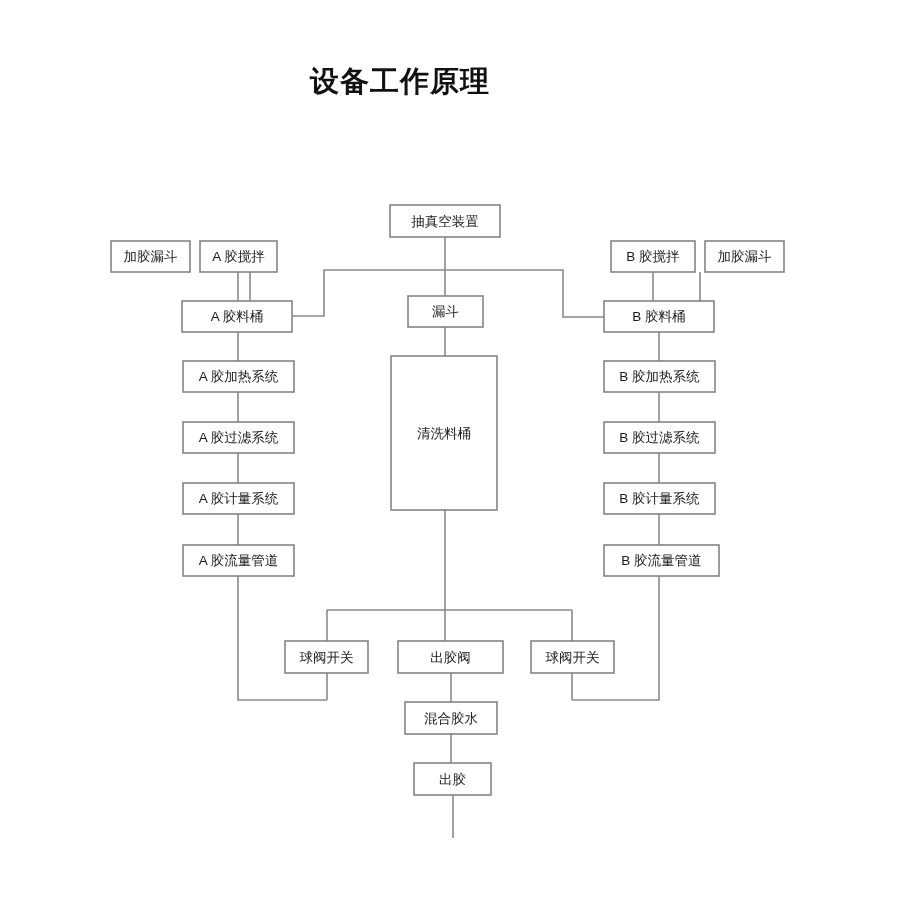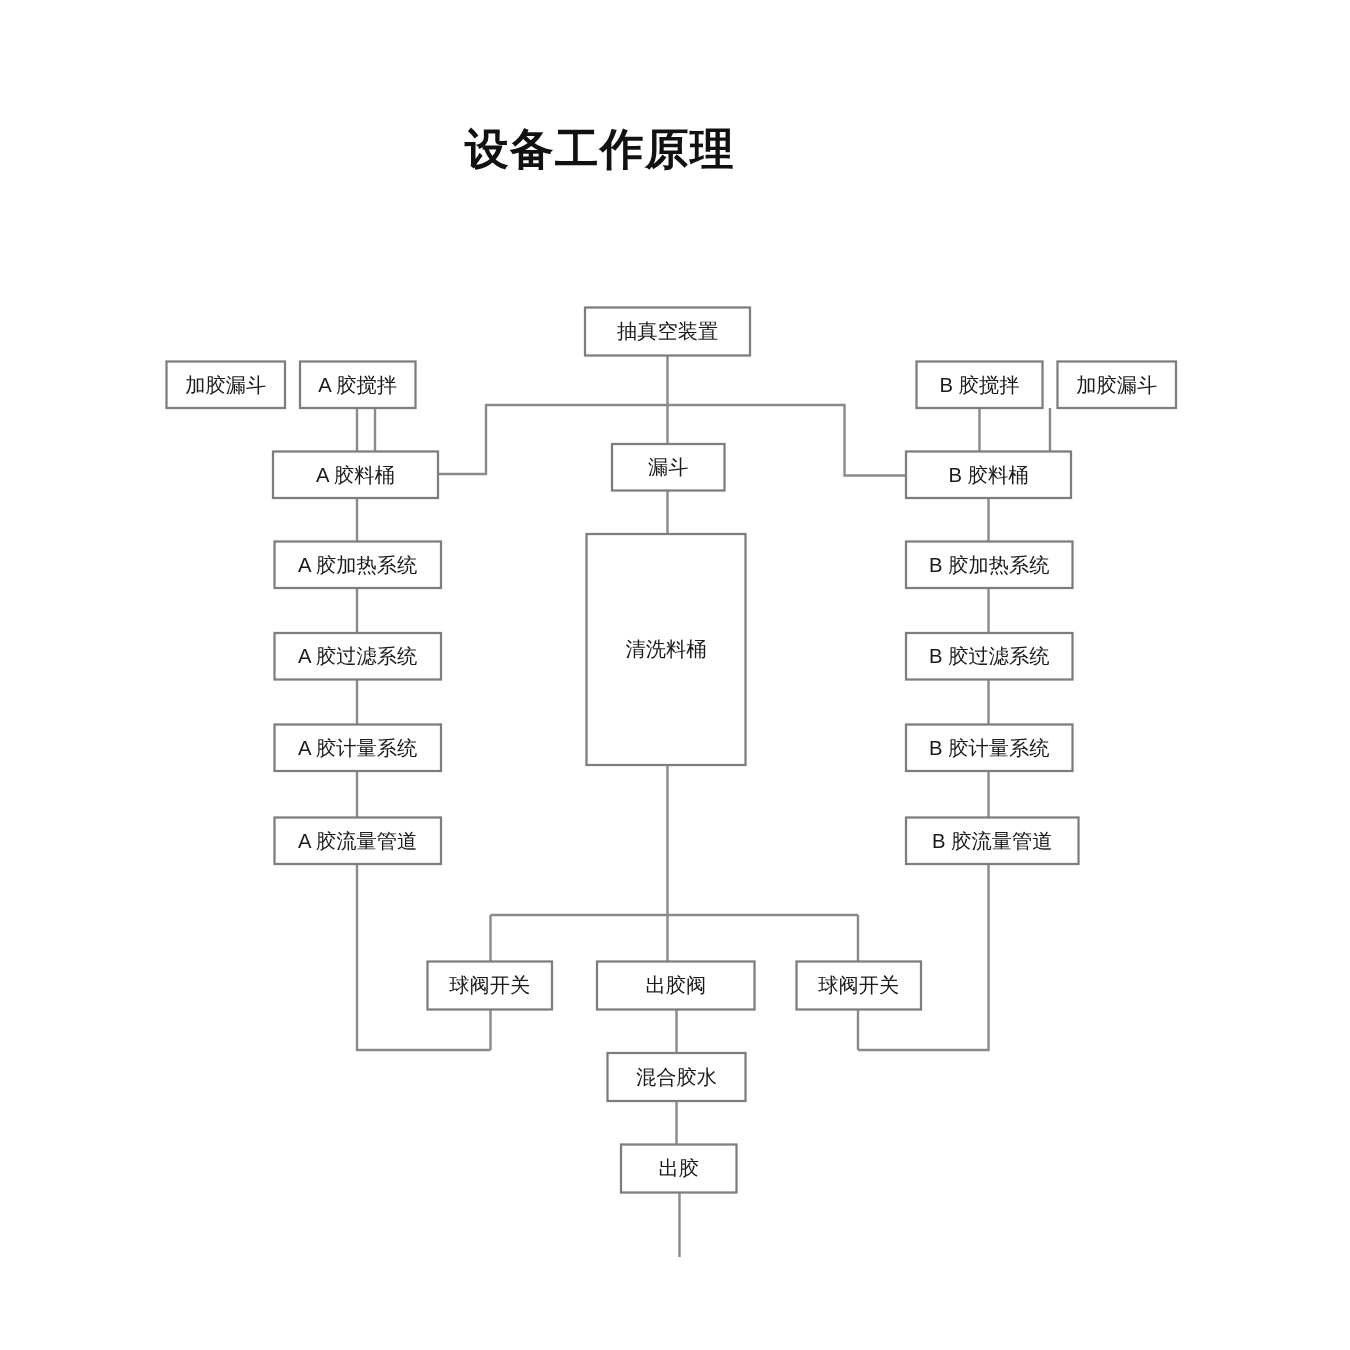--- a/index.html
+++ b/index.html
@@ -15,21 +15,21 @@
     position: relative;
   }
   #diagram-root {
     position: relative;
     width: 900px;
     height: 900px;
   }
   .page-title {
     position: absolute;
     left: 0;
-    top: 80px;
+    top: 62px;
     width: 800px;
     text-align: center;
     font-size: 29px;
     font-weight: bold;
     color: #111111;
     letter-spacing: 1px;
     font-family: "Liberation Sans", "DejaVu Sans", sans-serif;
   }
   svg.flow-canvas {
     position: absolute;

